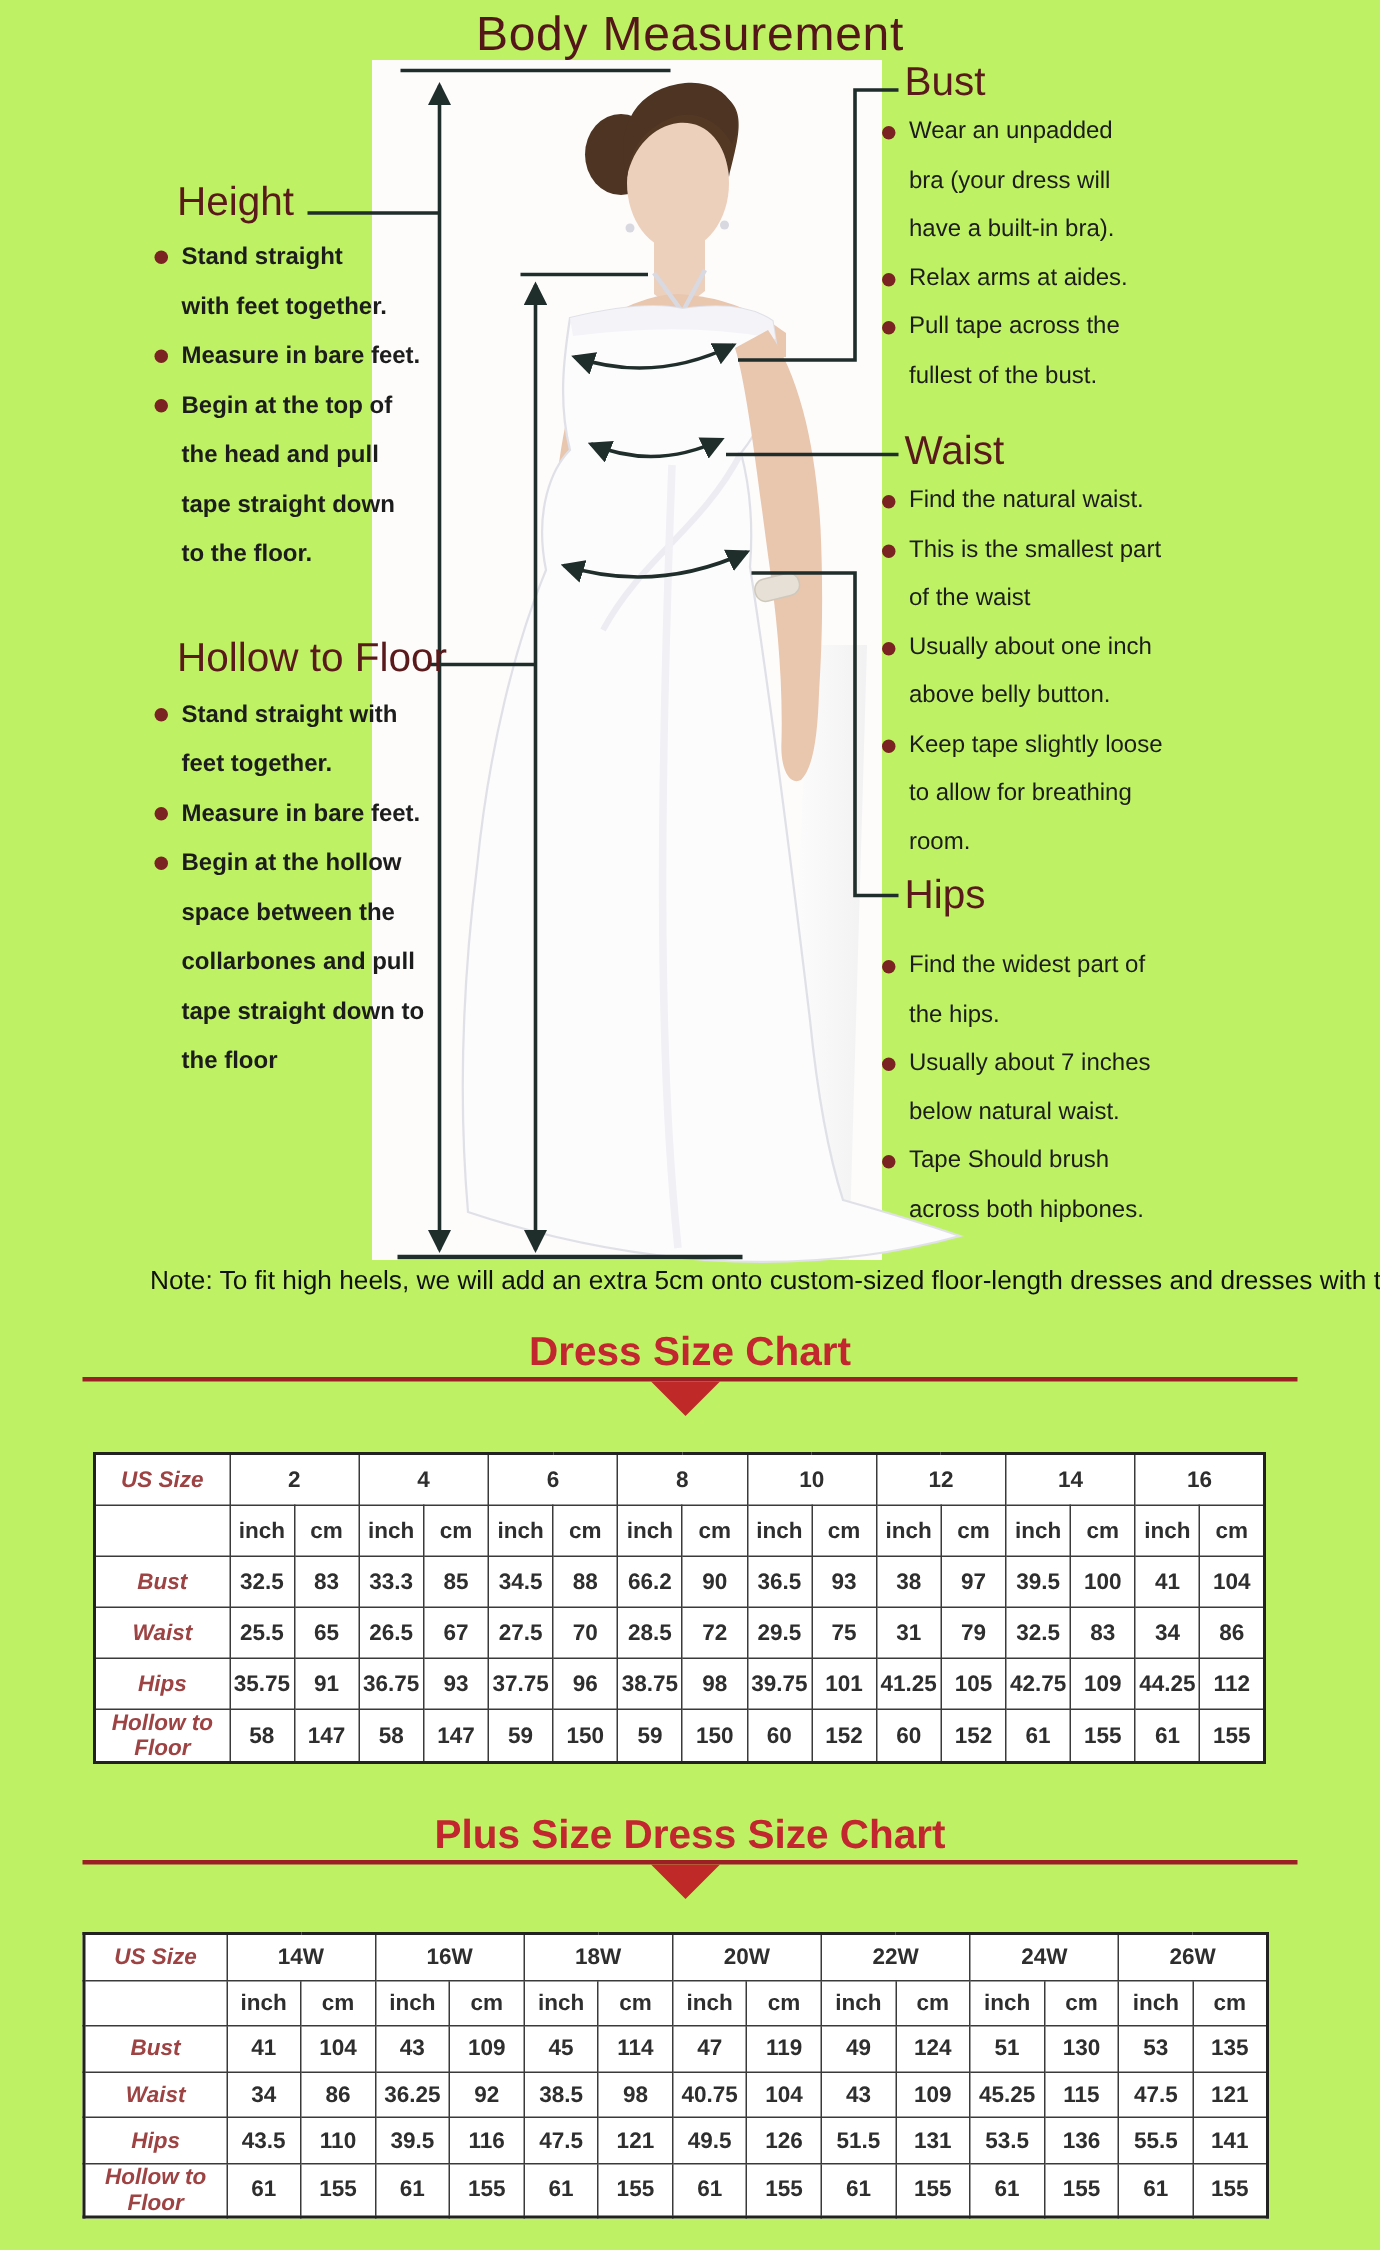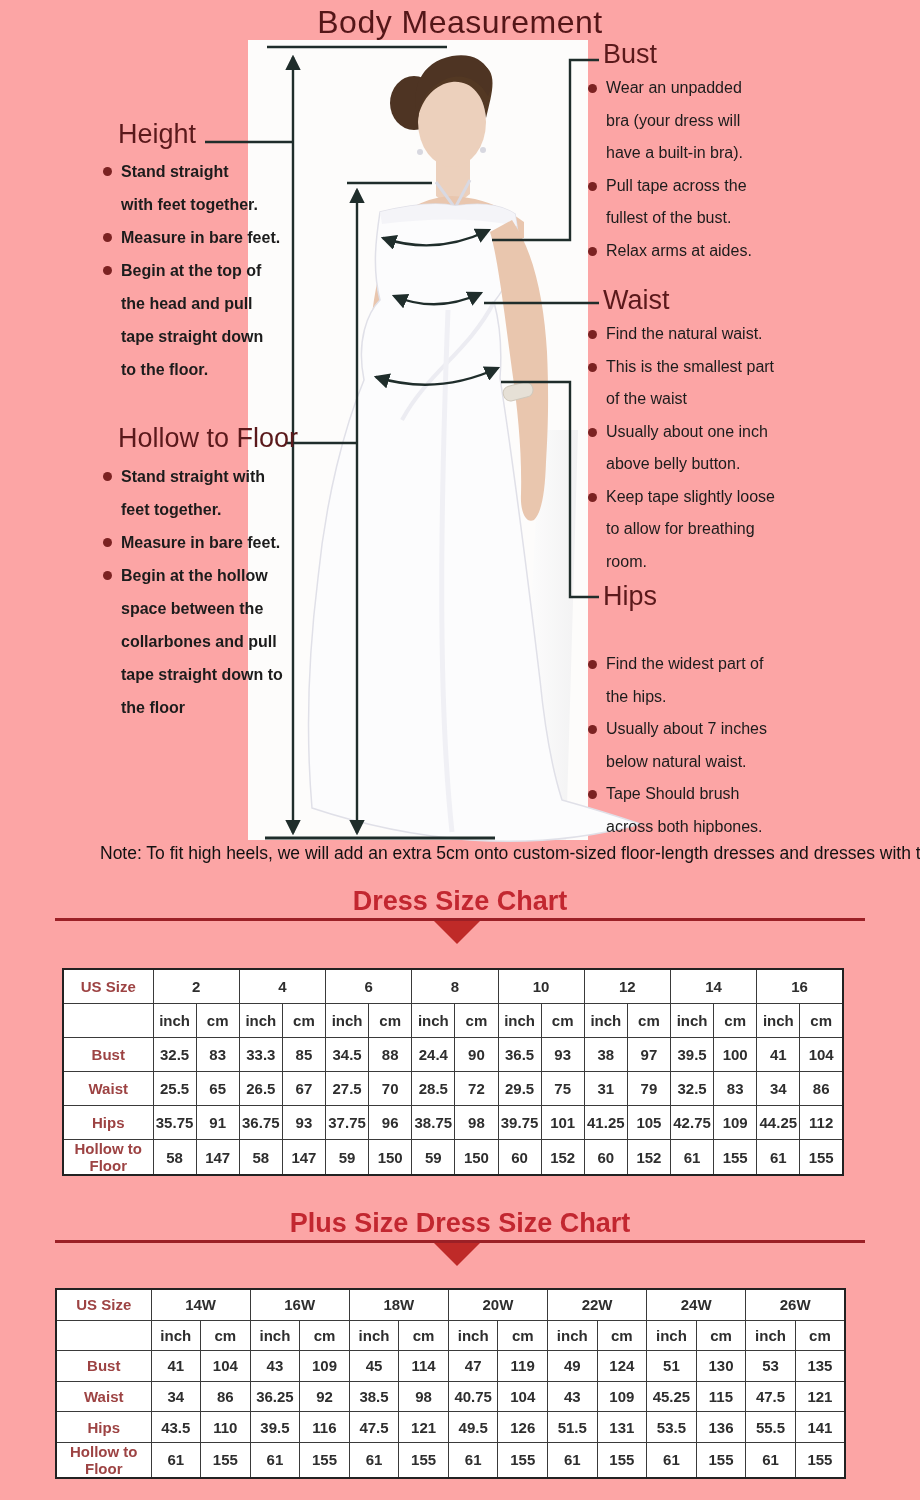--- a/index.html
+++ b/index.html
@@ -1,16 +1,16 @@
 <!DOCTYPE html>
 <html><head>
 <meta charset="utf-8">
 <style>
   html,body{margin:0;padding:0;background:#fff;}
-  #page{position:relative;width:920px;height:1500px;overflow:hidden;background:#fca5a5;
+  #page{position:relative;width:920px;height:1500px;overflow:hidden;background:#bef264;
         font-family:"Liberation Sans","DejaVu Sans",sans-serif;color:#222;}
   .abs{position:absolute;}
 
   
   .main-title{left:0;top:4px;width:920px;text-align:center;font-size:32px;
               color:#541618;letter-spacing:0.5px;}
   .sec-head{font-size:27px;color:#5a191b;line-height:1.05;}
   ul.bullets{list-style:none;margin:0;padding:0;}
   ul.bullets li{position:relative;padding-left:18px;font-size:16px;color:#1c1c1c;
                 white-space:pre-line;}
@@ -24,21 +24,21 @@
   .chart-head{width:920px;text-align:center;font-size:27px;font-weight:bold;color:#c22730;}
   .divider-line{left:55px;width:810px;height:3px;background:#9b2026;}
   .divider-arrow{width:0;height:0;border-left:23px solid transparent;
                  border-right:23px solid transparent;border-top:23px solid #bf2a28;}
 
   
   table.size-table{border-collapse:collapse;table-layout:fixed;background:#fff;
                    border:2px solid #222;}
   table.size-table td{border:1px solid #3a3a3a;text-align:center;vertical-align:middle;
                    font-size:15px;font-weight:bold;color:#2e2e2e;padding:0;background:#fff;}
-  table.size-table td.lbl{color:#9d4343;}
+  table.size-table td.lbl{color:#9d4343;font-style:italic;}
   #table1{left:62px;top:968px;width:782px;}
   #table1 td{height:33px;}
   #table2{left:55px;top:1288px;width:791px;}
   #table2 td{height:29.6px;}
 </style>
 </head>
 <body>
 
 <div id="page">
 
@@ -140,39 +140,39 @@
 collarbones and pull
 tape straight down to
 the floor</li>
     </ul>
 
   <div class="abs sec-head" style="left:603px;top:40px">Bust</div>
   <ul class="abs bullets lh32" style="left:588px;top:72px;width:250px">
       <li>Wear an unpadded
 bra (your dress will
 have a built-in bra).</li>
+      <li>Relax arms at aides.</li>
       <li>Pull tape across the
 fullest of the bust.</li>
-      <li>Relax arms at aides.</li>
     </ul>
 
   <div class="abs sec-head" style="left:603px;top:286px">Waist</div>
   <ul class="abs bullets lh32" style="left:588px;top:318px;width:250px">
       <li>Find the natural waist.</li>
       <li>This is the smallest part
 of the waist</li>
       <li>Usually about one inch
 above belly button.</li>
       <li>Keep tape slightly loose
 to allow for breathing
 room.</li>
     </ul>
 
   <div class="abs sec-head" style="left:603px;top:582px">Hips</div>
-  <ul class="abs bullets lh32" style="left:588px;top:648px;width:250px">
+  <ul class="abs bullets lh32" style="left:588px;top:628px;width:250px">
       <li>Find the widest part of
 the hips.</li>
       <li>Usually about 7 inches
 below natural waist.</li>
       <li>Tape Should brush
 across both hipbones.</li>
     </ul>
 
   <div class="abs note">Note: To fit high heels, we will add an extra 5cm onto custom-sized floor-length dresses and dresses with train.</div>
 
@@ -232,21 +232,21 @@
           <td>cm</td>
         </tr>
         <tr>
           <td class="lbl">Bust</td>
           <td>32.5</td>
           <td>83</td>
           <td>33.3</td>
           <td>85</td>
           <td>34.5</td>
           <td>88</td>
-          <td>24.4</td>
+          <td>66.2</td>
           <td>90</td>
           <td>36.5</td>
           <td>93</td>
           <td>38</td>
           <td>97</td>
           <td>39.5</td>
           <td>100</td>
           <td>41</td>
           <td>104</td>
         </tr>

